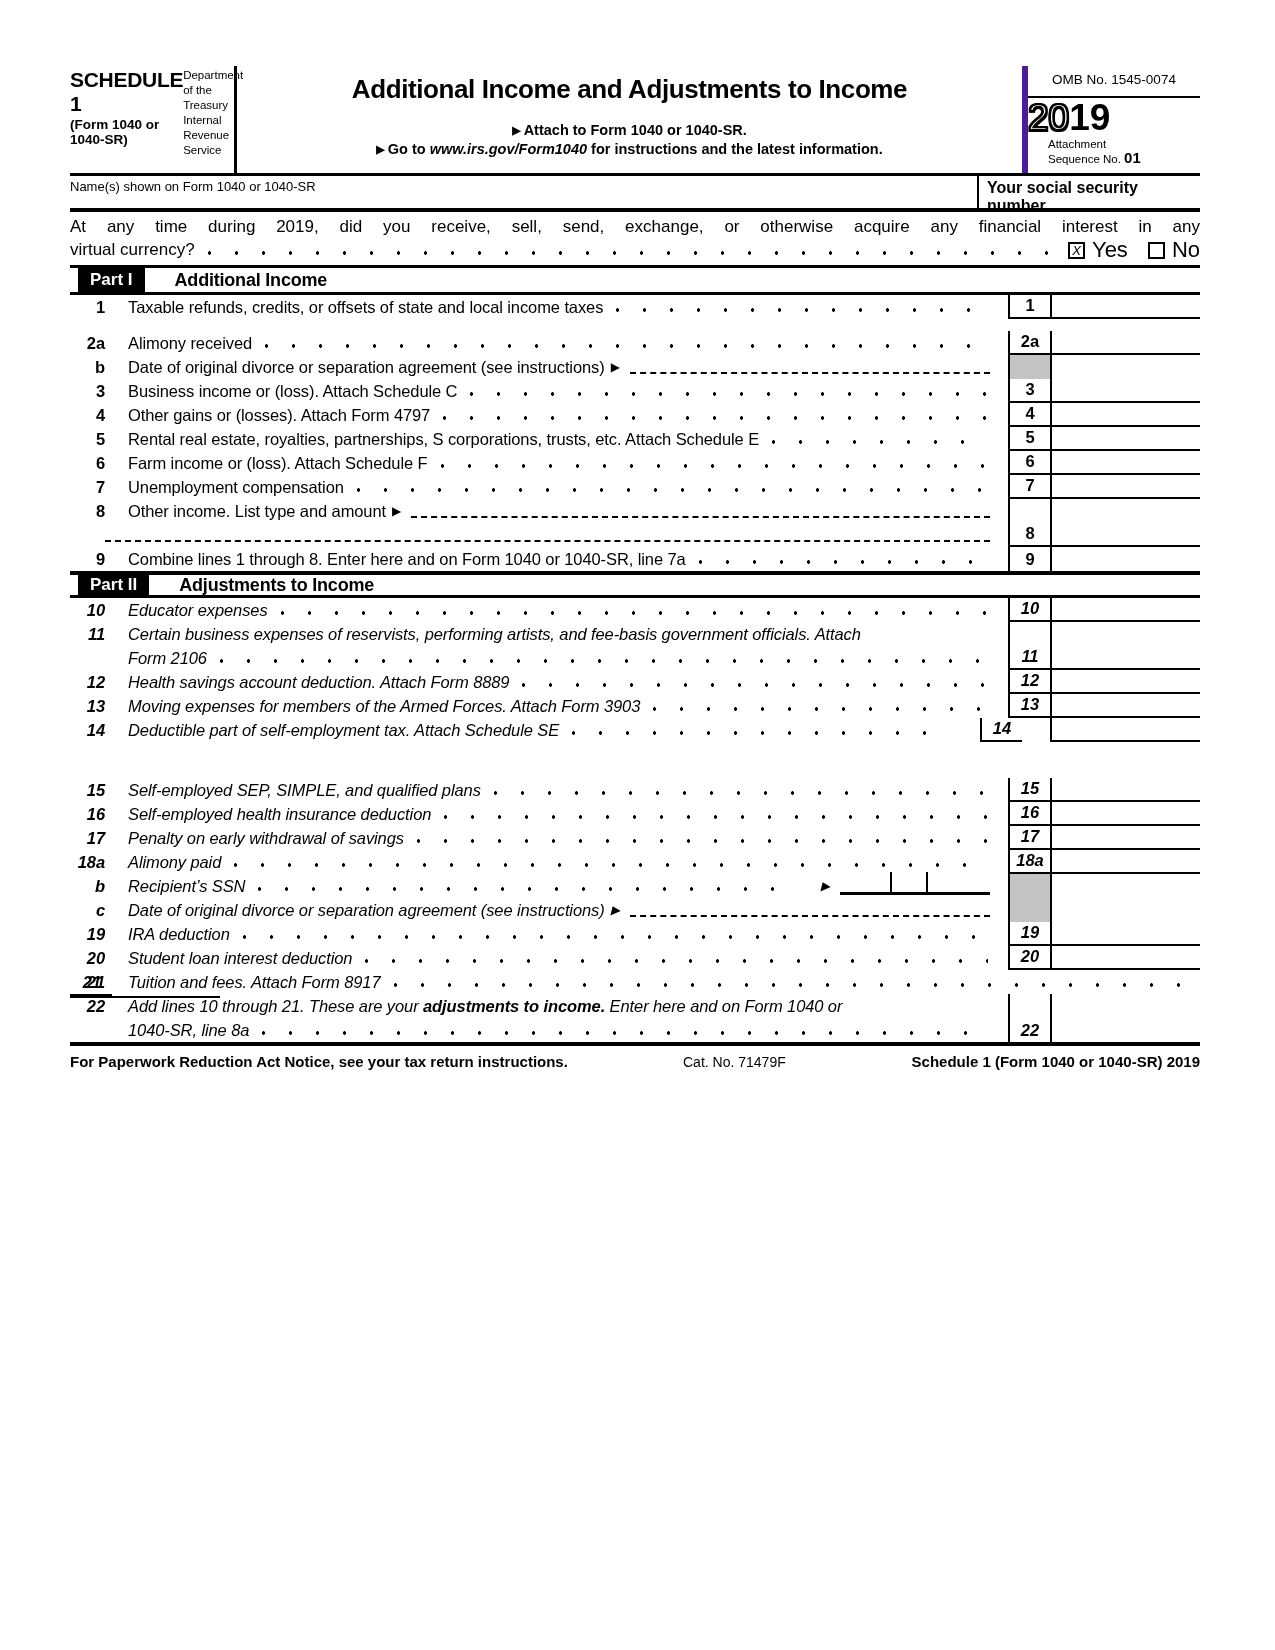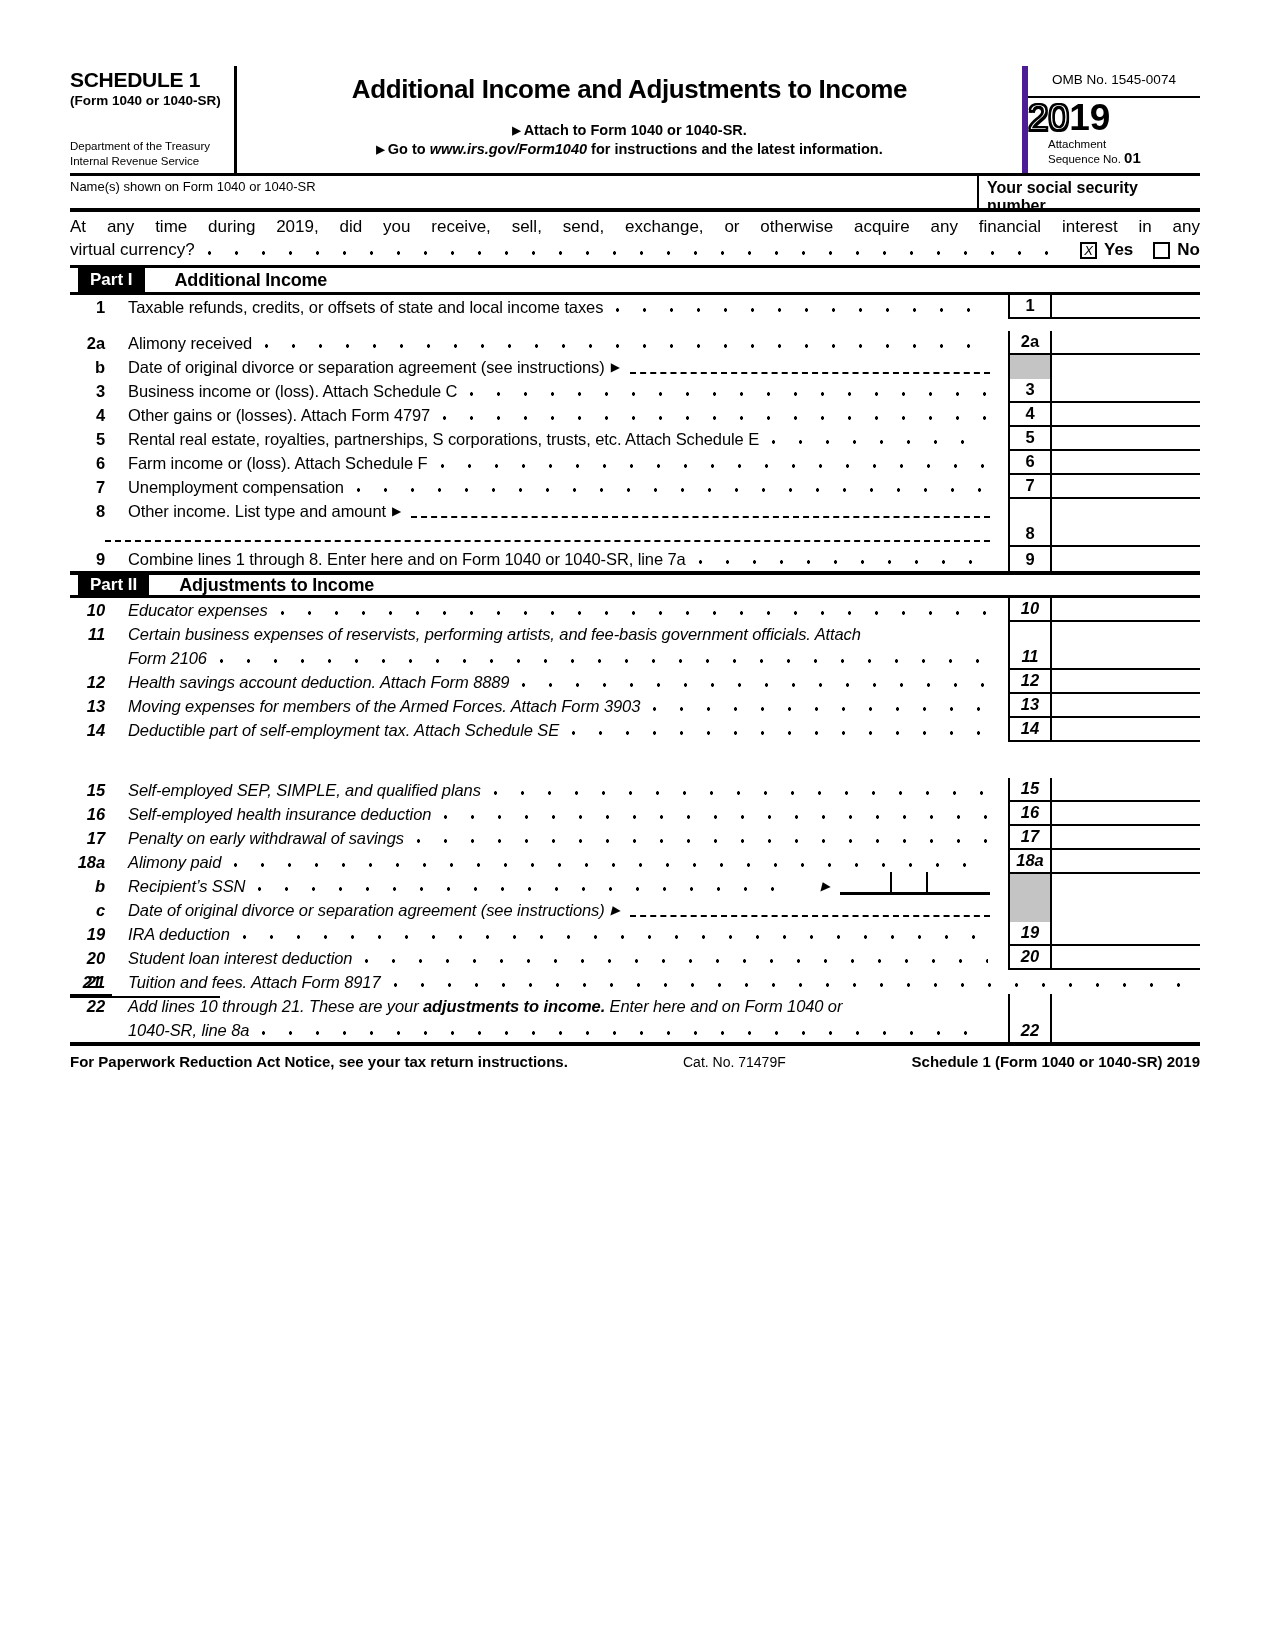--- a/index.html
+++ b/index.html
@@ -2,21 +2,21 @@
 <html><head>
 <meta charset="utf-8">
 <style>
   * { box-sizing: border-box; margin: 0; padding: 0; }
   html,body { background:#fff; }
   body { width:1275px; height:1650px; position:relative; font-family:"Liberation Sans", sans-serif; color:#000; }
   .form { position:absolute; left:70px; top:66px; width:1130px; }
 
   
   .hdr { display:flex; height:110px; border-bottom:3px solid #000; }
-  .hdr-left { width:167px; border-right:3px solid #000; display:flex; flex-direction:column; justify-content:space-between; padding:2px 6px 4px 0; }
+  .hdr-left { width:167px; border-right:3px solid #000; display:flex; flex-direction:row; justify-content:space-between; padding:2px 6px 4px 0; }
   .sched { font-size:21px; font-weight:700; letter-spacing:-0.3px; }
   .formno { font-size:13.5px; font-weight:700; margin-top:1px; }
   .dept { font-size:11.5px; line-height:15px; }
   .hdr-center { flex:1; text-align:center; padding-top:8px; }
   .title { font-size:26px; font-weight:700; letter-spacing:-0.4px; }
   .attach1 { font-size:14.5px; font-weight:700; margin-top:17px; }
   .attach2 { font-size:14.5px; font-weight:700; margin-top:3px; }
   .arr { font-size:11px; vertical-align:1px; padding-right:3px; }
   .itl { font-style:italic; }
   .hdr-right { width:178px; border-left:6px solid #4c1d95; display:flex; flex-direction:column; }
@@ -34,21 +34,21 @@
 
   
   .vc { border-bottom:3px solid #000; padding:4px 0 3px 0; }
   .vc1 { font-size:17px; text-align:justify; text-align-last:justify; line-height:22px; }
   .vc2 { display:flex; align-items:center; height:24px; font-size:17px; }
   .dots { flex:1; min-width:0; height:6px; align-self:flex-end; margin:0 20px 6px 12px;
           background-image:radial-gradient(circle at 2.5px 3px, #000 1.6px, transparent 1.9px);
           background-size:27px 6px; background-repeat:repeat-x; background-position:left bottom; }
   .cbgroup { display:flex; align-items:center; gap:7px; }
   .cb { width:17px; height:17px; border:2px solid #000; display:inline-flex; align-items:center; justify-content:center; font-size:13px; font-style:italic; line-height:1; }
-  .cblab { font-size:17px; font-weight:700; margin-right:13px; }
+  .cblab { font-size:22px; font-weight:400; margin-right:13px; }
   .cblab:last-child { margin-right:0; }
 
   
   .pbar { display:flex; align-items:stretch; height:27px; border-bottom:3px solid #000; }
   .pbar.topline { border-top:4px solid #000; }
   .pbox { background:#000; color:#fff; font-weight:700; font-size:17px; display:flex; align-items:center; padding:0 12px; margin-left:8px; }
   .ptitle { font-weight:700; font-size:18px; display:flex; align-items:center; margin-left:30px; letter-spacing:-0.2px; }
 
   
   .trow { display:flex; }
@@ -314,21 +314,21 @@
             <span class="mnum">13</span>
             <span class="ltext"><span>Moving expenses for members of the Armed Forces. Attach Form 3903</span></span>
             <span class="dots"></span>
           </div>
         </div>
         <div class="nbox">
           <div class="bnum">13</div>
         </div>
         <div class="abox"></div>
       </div>
-      <div class="trow" style="height: 24px;">
+      <div class="trow" style="height: 24px; gap: 28px;">
         <div class="left">
           <div class="dline">
             <span class="mnum">14</span>
             <span class="ltext"><span>Deductible part of self-employment tax. Attach Schedule SE</span></span>
             <span class="dots"></span>
           </div>
         </div>
         <div class="nbox">
           <div class="bnum">14</div>
         </div>

